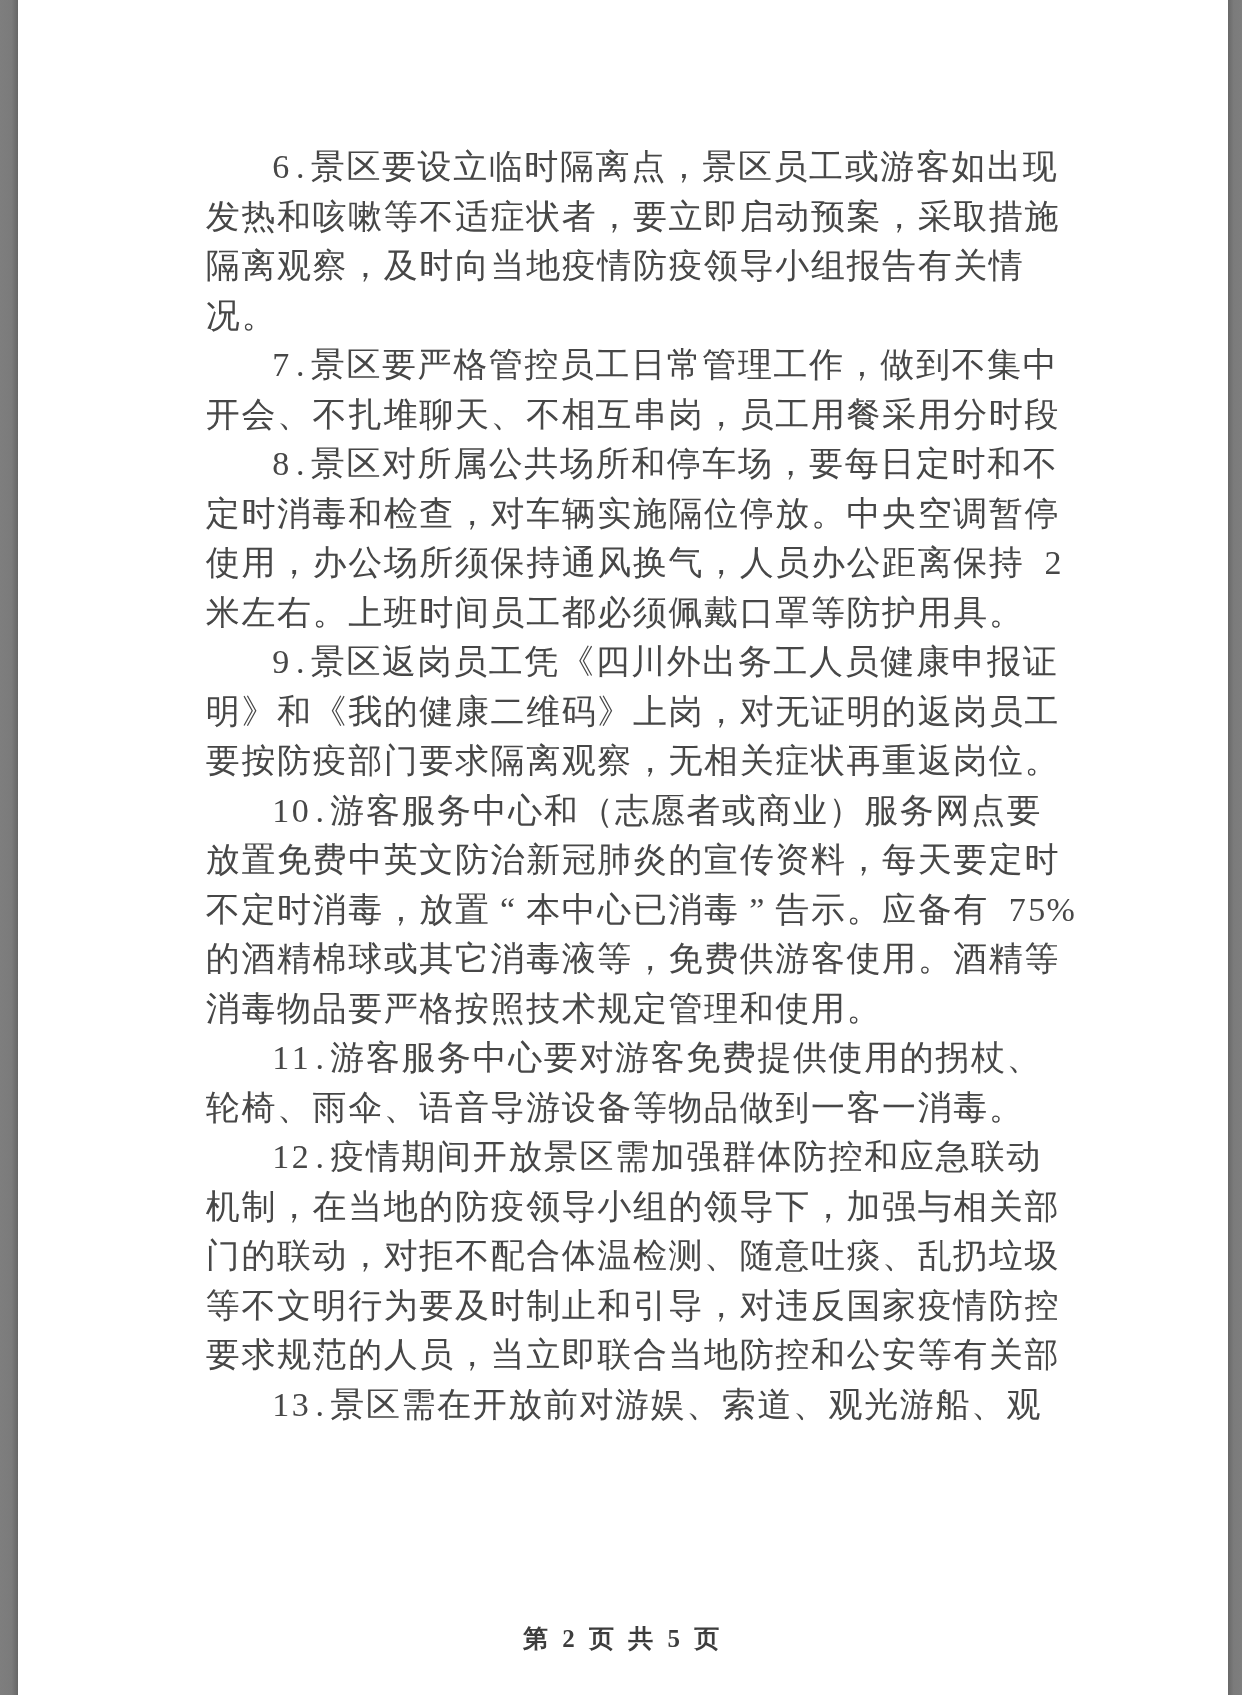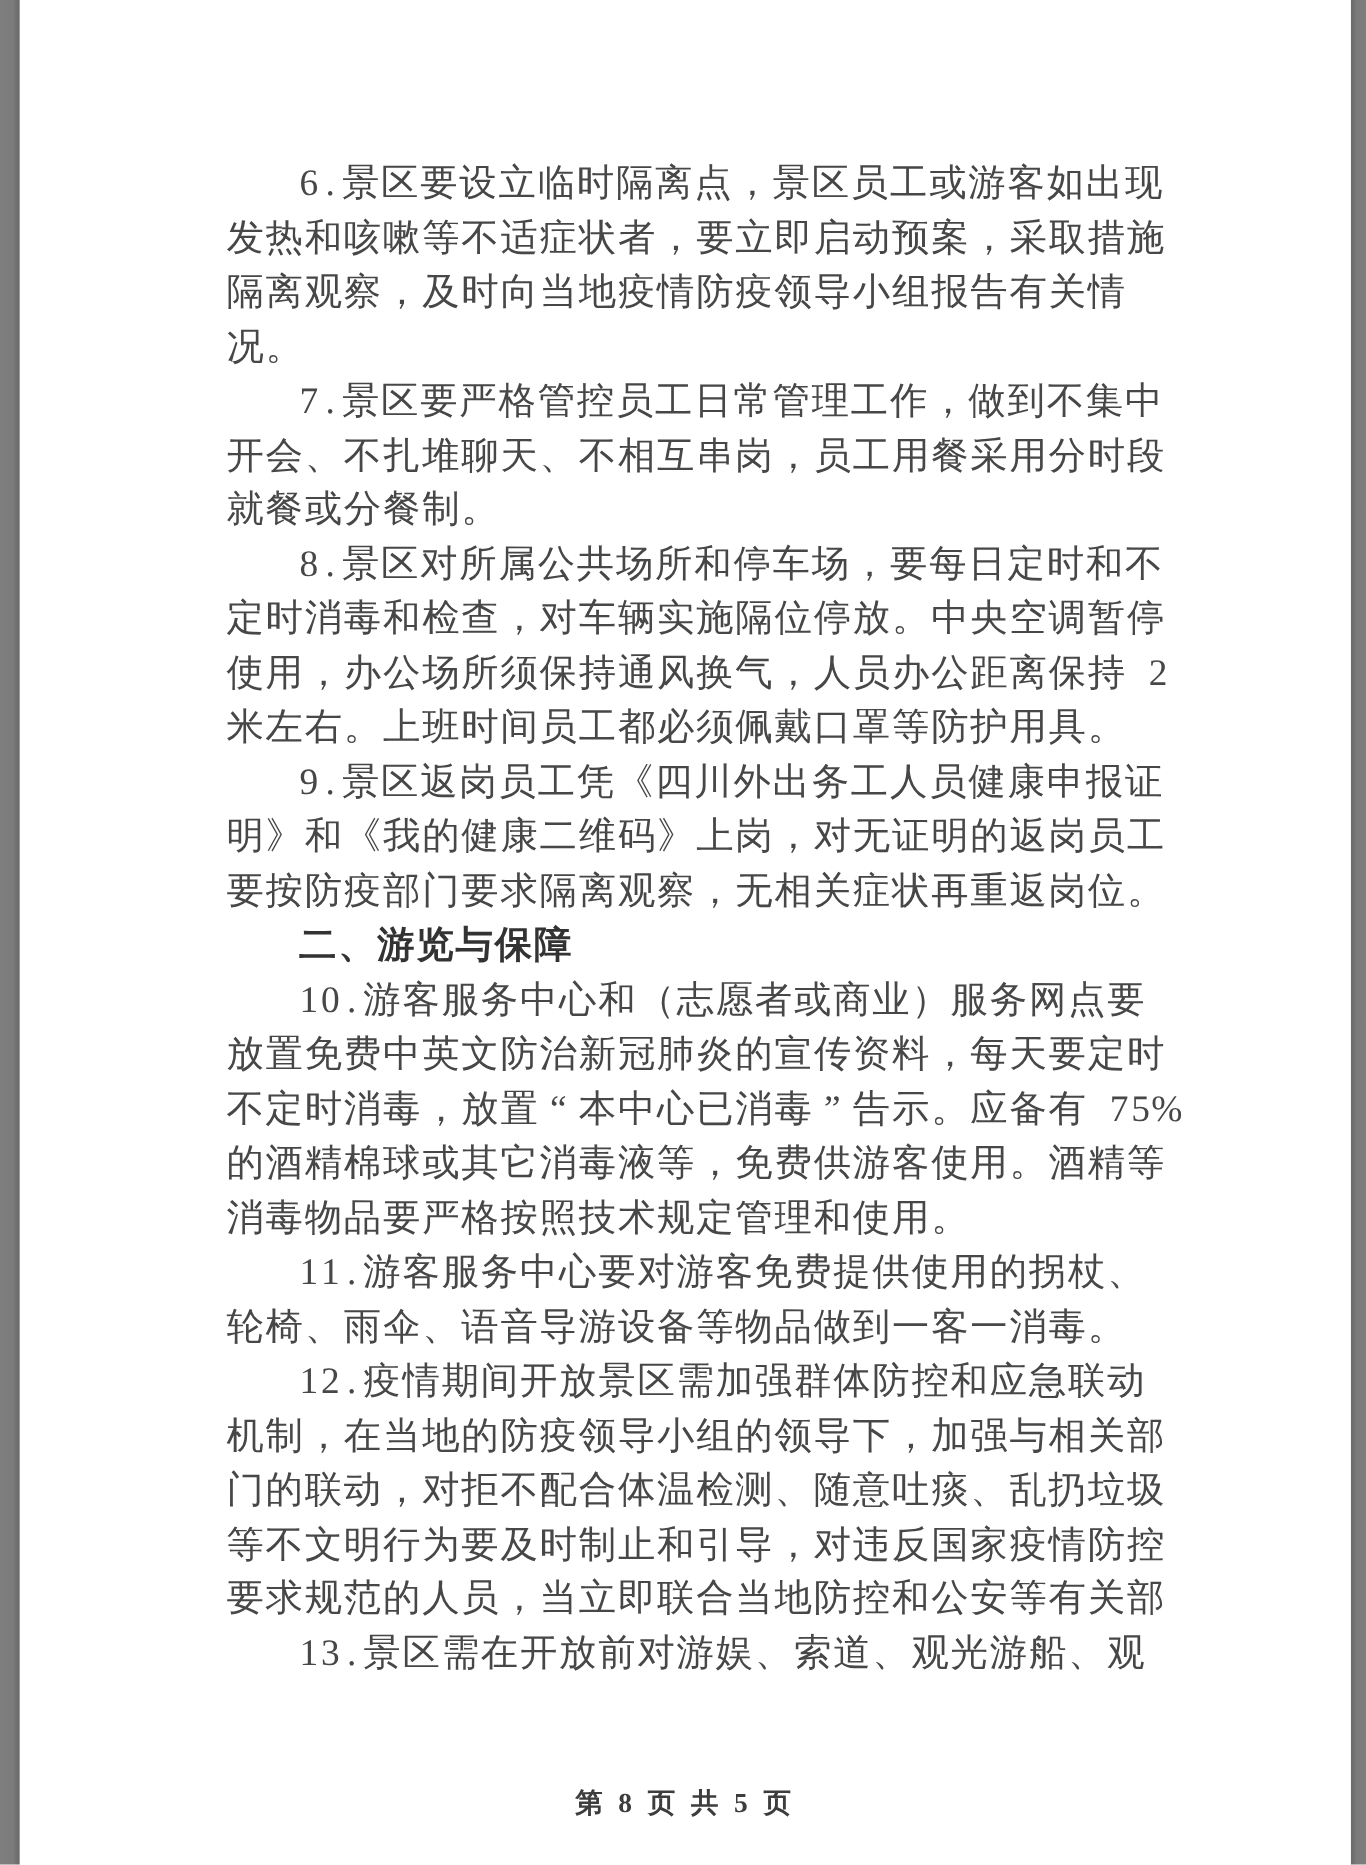--- a/index.html
+++ b/index.html
@@ -50,39 +50,37 @@
 <div class="screen">
   <div class="edge-strip left"></div>
   <div class="page" style="background: rgb(255, 255, 255);">
     <div class="text-block" id="lines">
         <div class="line indent" style="color: rgb(71, 71, 71);"><span class="ch n">6</span><span class="ch n">.</span><span class="ch w">景</span><span class="ch w">区</span><span class="ch w">要</span><span class="ch w">设</span><span class="ch w">立</span><span class="ch w">临</span><span class="ch w">时</span><span class="ch w">隔</span><span class="ch w">离</span><span class="ch w">点</span><span class="ch w">，</span><span class="ch w">景</span><span class="ch w">区</span><span class="ch w">员</span><span class="ch w">工</span><span class="ch w">或</span><span class="ch w">游</span><span class="ch w">客</span><span class="ch w">如</span><span class="ch w">出</span><span class="ch w">现</span></div>
         <div class="line" style="color: rgb(71, 71, 71);"><span class="ch w">发</span><span class="ch w">热</span><span class="ch w">和</span><span class="ch w">咳</span><span class="ch w">嗽</span><span class="ch w">等</span><span class="ch w">不</span><span class="ch w">适</span><span class="ch w">症</span><span class="ch w">状</span><span class="ch w">者</span><span class="ch w">，</span><span class="ch w">要</span><span class="ch w">立</span><span class="ch w">即</span><span class="ch w">启</span><span class="ch w">动</span><span class="ch w">预</span><span class="ch w">案</span><span class="ch w">，</span><span class="ch w">采</span><span class="ch w">取</span><span class="ch w">措</span><span class="ch w">施</span></div>
         <div class="line" style="color: rgb(71, 71, 71);"><span class="ch w">隔</span><span class="ch w">离</span><span class="ch w">观</span><span class="ch w">察</span><span class="ch w">，</span><span class="ch w">及</span><span class="ch w">时</span><span class="ch w">向</span><span class="ch w">当</span><span class="ch w">地</span><span class="ch w">疫</span><span class="ch w">情</span><span class="ch w">防</span><span class="ch w">疫</span><span class="ch w">领</span><span class="ch w">导</span><span class="ch w">小</span><span class="ch w">组</span><span class="ch w">报</span><span class="ch w">告</span><span class="ch w">有</span><span class="ch w">关</span><span class="ch w">情</span></div>
         <div class="line" style="color: rgb(71, 71, 71);"><span class="ch w">况</span><span class="ch w">。</span></div>
         <div class="line indent" style="color: rgb(71, 71, 71);"><span class="ch n">7</span><span class="ch n">.</span><span class="ch w">景</span><span class="ch w">区</span><span class="ch w">要</span><span class="ch w">严</span><span class="ch w">格</span><span class="ch w">管</span><span class="ch w">控</span><span class="ch w">员</span><span class="ch w">工</span><span class="ch w">日</span><span class="ch w">常</span><span class="ch w">管</span><span class="ch w">理</span><span class="ch w">工</span><span class="ch w">作</span><span class="ch w">，</span><span class="ch w">做</span><span class="ch w">到</span><span class="ch w">不</span><span class="ch w">集</span><span class="ch w">中</span></div>
         <div class="line" style="color: rgb(71, 71, 71);"><span class="ch w">开</span><span class="ch w">会</span><span class="ch w">、</span><span class="ch w">不</span><span class="ch w">扎</span><span class="ch w">堆</span><span class="ch w">聊</span><span class="ch w">天</span><span class="ch w">、</span><span class="ch w">不</span><span class="ch w">相</span><span class="ch w">互</span><span class="ch w">串</span><span class="ch w">岗</span><span class="ch w">，</span><span class="ch w">员</span><span class="ch w">工</span><span class="ch w">用</span><span class="ch w">餐</span><span class="ch w">采</span><span class="ch w">用</span><span class="ch w">分</span><span class="ch w">时</span><span class="ch w">段</span></div>
-        <div class="line" style="color: rgb(71, 71, 71);"><span class="ch w">就</span><span class="ch w">餐</span><span class="ch w">或</span><span class="ch w">分</span><span class="ch w">餐</span><span class="ch w">制</span><span class="ch w">。</span></div>
         <div class="line indent" style="color: rgb(71, 71, 71);"><span class="ch n">8</span><span class="ch n">.</span><span class="ch w">景</span><span class="ch w">区</span><span class="ch w">对</span><span class="ch w">所</span><span class="ch w">属</span><span class="ch w">公</span><span class="ch w">共</span><span class="ch w">场</span><span class="ch w">所</span><span class="ch w">和</span><span class="ch w">停</span><span class="ch w">车</span><span class="ch w">场</span><span class="ch w">，</span><span class="ch w">要</span><span class="ch w">每</span><span class="ch w">日</span><span class="ch w">定</span><span class="ch w">时</span><span class="ch w">和</span><span class="ch w">不</span></div>
         <div class="line" style="color: rgb(71, 71, 71);"><span class="ch w">定</span><span class="ch w">时</span><span class="ch w">消</span><span class="ch w">毒</span><span class="ch w">和</span><span class="ch w">检</span><span class="ch w">查</span><span class="ch w">，</span><span class="ch w">对</span><span class="ch w">车</span><span class="ch w">辆</span><span class="ch w">实</span><span class="ch w">施</span><span class="ch w">隔</span><span class="ch w">位</span><span class="ch w">停</span><span class="ch w">放</span><span class="ch w">。</span><span class="ch w">中</span><span class="ch w">央</span><span class="ch w">空</span><span class="ch w">调</span><span class="ch w">暂</span><span class="ch w">停</span></div>
         <div class="line" style="color: rgb(71, 71, 71);"><span class="ch w">使</span><span class="ch w">用</span><span class="ch w">，</span><span class="ch w">办</span><span class="ch w">公</span><span class="ch w">场</span><span class="ch w">所</span><span class="ch w">须</span><span class="ch w">保</span><span class="ch w">持</span><span class="ch w">通</span><span class="ch w">风</span><span class="ch w">换</span><span class="ch w">气</span><span class="ch w">，</span><span class="ch w">人</span><span class="ch w">员</span><span class="ch w">办</span><span class="ch w">公</span><span class="ch w">距</span><span class="ch w">离</span><span class="ch w">保</span><span class="ch w">持</span><span class="ch n">&nbsp;</span><span class="ch n">2</span></div>
         <div class="line" style="color: rgb(71, 71, 71);"><span class="ch w">米</span><span class="ch w">左</span><span class="ch w">右</span><span class="ch w">。</span><span class="ch w">上</span><span class="ch w">班</span><span class="ch w">时</span><span class="ch w">间</span><span class="ch w">员</span><span class="ch w">工</span><span class="ch w">都</span><span class="ch w">必</span><span class="ch w">须</span><span class="ch w">佩</span><span class="ch w">戴</span><span class="ch w">口</span><span class="ch w">罩</span><span class="ch w">等</span><span class="ch w">防</span><span class="ch w">护</span><span class="ch w">用</span><span class="ch w">具</span><span class="ch w">。</span></div>
         <div class="line indent" style="color: rgb(71, 71, 71);"><span class="ch n">9</span><span class="ch n">.</span><span class="ch w">景</span><span class="ch w">区</span><span class="ch w">返</span><span class="ch w">岗</span><span class="ch w">员</span><span class="ch w">工</span><span class="ch w">凭</span><span class="ch w">《</span><span class="ch w">四</span><span class="ch w">川</span><span class="ch w">外</span><span class="ch w">出</span><span class="ch w">务</span><span class="ch w">工</span><span class="ch w">人</span><span class="ch w">员</span><span class="ch w">健</span><span class="ch w">康</span><span class="ch w">申</span><span class="ch w">报</span><span class="ch w">证</span></div>
         <div class="line" style="color: rgb(71, 71, 71);"><span class="ch w">明</span><span class="ch w">》</span><span class="ch w">和</span><span class="ch w">《</span><span class="ch w">我</span><span class="ch w">的</span><span class="ch w">健</span><span class="ch w">康</span><span class="ch w">二</span><span class="ch w">维</span><span class="ch w">码</span><span class="ch w">》</span><span class="ch w">上</span><span class="ch w">岗</span><span class="ch w">，</span><span class="ch w">对</span><span class="ch w">无</span><span class="ch w">证</span><span class="ch w">明</span><span class="ch w">的</span><span class="ch w">返</span><span class="ch w">岗</span><span class="ch w">员</span><span class="ch w">工</span></div>
         <div class="line" style="color: rgb(71, 71, 71);"><span class="ch w">要</span><span class="ch w">按</span><span class="ch w">防</span><span class="ch w">疫</span><span class="ch w">部</span><span class="ch w">门</span><span class="ch w">要</span><span class="ch w">求</span><span class="ch w">隔</span><span class="ch w">离</span><span class="ch w">观</span><span class="ch w">察</span><span class="ch w">，</span><span class="ch w">无</span><span class="ch w">相</span><span class="ch w">关</span><span class="ch w">症</span><span class="ch w">状</span><span class="ch w">再</span><span class="ch w">重</span><span class="ch w">返</span><span class="ch w">岗</span><span class="ch w">位</span><span class="ch w">。</span></div>
-        <div class="line indent bold"><span class="ch w">二</span><span class="ch w">、</span><span class="ch w">游</span><span class="ch w">览</span><span class="ch w">与</span><span class="ch w">保</span><span class="ch w">障</span></div>
         <div class="line indent" style="color: rgb(71, 71, 71);"><span class="ch n">1</span><span class="ch n">0</span><span class="ch n">.</span><span class="ch w">游</span><span class="ch w">客</span><span class="ch w">服</span><span class="ch w">务</span><span class="ch w">中</span><span class="ch w">心</span><span class="ch w">和</span><span class="ch w">（</span><span class="ch w">志</span><span class="ch w">愿</span><span class="ch w">者</span><span class="ch w">或</span><span class="ch w">商</span><span class="ch w">业</span><span class="ch w">）</span><span class="ch w">服</span><span class="ch w">务</span><span class="ch w">网</span><span class="ch w">点</span><span class="ch w">要</span></div>
         <div class="line" style="color: rgb(71, 71, 71);"><span class="ch w">放</span><span class="ch w">置</span><span class="ch w">免</span><span class="ch w">费</span><span class="ch w">中</span><span class="ch w">英</span><span class="ch w">文</span><span class="ch w">防</span><span class="ch w">治</span><span class="ch w">新</span><span class="ch w">冠</span><span class="ch w">肺</span><span class="ch w">炎</span><span class="ch w">的</span><span class="ch w">宣</span><span class="ch w">传</span><span class="ch w">资</span><span class="ch w">料</span><span class="ch w">，</span><span class="ch w">每</span><span class="ch w">天</span><span class="ch w">要</span><span class="ch w">定</span><span class="ch w">时</span></div>
         <div class="line" style="color: rgb(71, 71, 71);"><span class="ch w">不</span><span class="ch w">定</span><span class="ch w">时</span><span class="ch w">消</span><span class="ch w">毒</span><span class="ch w">，</span><span class="ch w">放</span><span class="ch w">置</span><span class="ch w">“</span><span class="ch w">本</span><span class="ch w">中</span><span class="ch w">心</span><span class="ch w">已</span><span class="ch w">消</span><span class="ch w">毒</span><span class="ch w">”</span><span class="ch w">告</span><span class="ch w">示</span><span class="ch w">。</span><span class="ch w">应</span><span class="ch w">备</span><span class="ch w">有</span><span class="ch n">&nbsp;</span><span class="ch n">7</span><span class="ch n">5</span><span class="ch n">%</span></div>
         <div class="line" style="color: rgb(71, 71, 71);"><span class="ch w">的</span><span class="ch w">酒</span><span class="ch w">精</span><span class="ch w">棉</span><span class="ch w">球</span><span class="ch w">或</span><span class="ch w">其</span><span class="ch w">它</span><span class="ch w">消</span><span class="ch w">毒</span><span class="ch w">液</span><span class="ch w">等</span><span class="ch w">，</span><span class="ch w">免</span><span class="ch w">费</span><span class="ch w">供</span><span class="ch w">游</span><span class="ch w">客</span><span class="ch w">使</span><span class="ch w">用</span><span class="ch w">。</span><span class="ch w">酒</span><span class="ch w">精</span><span class="ch w">等</span></div>
         <div class="line" style="color: rgb(71, 71, 71);"><span class="ch w">消</span><span class="ch w">毒</span><span class="ch w">物</span><span class="ch w">品</span><span class="ch w">要</span><span class="ch w">严</span><span class="ch w">格</span><span class="ch w">按</span><span class="ch w">照</span><span class="ch w">技</span><span class="ch w">术</span><span class="ch w">规</span><span class="ch w">定</span><span class="ch w">管</span><span class="ch w">理</span><span class="ch w">和</span><span class="ch w">使</span><span class="ch w">用</span><span class="ch w">。</span></div>
         <div class="line indent" style="color: rgb(71, 71, 71);"><span class="ch n">1</span><span class="ch n">1</span><span class="ch n">.</span><span class="ch w">游</span><span class="ch w">客</span><span class="ch w">服</span><span class="ch w">务</span><span class="ch w">中</span><span class="ch w">心</span><span class="ch w">要</span><span class="ch w">对</span><span class="ch w">游</span><span class="ch w">客</span><span class="ch w">免</span><span class="ch w">费</span><span class="ch w">提</span><span class="ch w">供</span><span class="ch w">使</span><span class="ch w">用</span><span class="ch w">的</span><span class="ch w">拐</span><span class="ch w">杖</span><span class="ch w">、</span></div>
         <div class="line" style="color: rgb(71, 71, 71);"><span class="ch w">轮</span><span class="ch w">椅</span><span class="ch w">、</span><span class="ch w">雨</span><span class="ch w">伞</span><span class="ch w">、</span><span class="ch w">语</span><span class="ch w">音</span><span class="ch w">导</span><span class="ch w">游</span><span class="ch w">设</span><span class="ch w">备</span><span class="ch w">等</span><span class="ch w">物</span><span class="ch w">品</span><span class="ch w">做</span><span class="ch w">到</span><span class="ch w">一</span><span class="ch w">客</span><span class="ch w">一</span><span class="ch w">消</span><span class="ch w">毒</span><span class="ch w">。</span></div>
         <div class="line indent" style="color: rgb(71, 71, 71);"><span class="ch n">1</span><span class="ch n">2</span><span class="ch n">.</span><span class="ch w">疫</span><span class="ch w">情</span><span class="ch w">期</span><span class="ch w">间</span><span class="ch w">开</span><span class="ch w">放</span><span class="ch w">景</span><span class="ch w">区</span><span class="ch w">需</span><span class="ch w">加</span><span class="ch w">强</span><span class="ch w">群</span><span class="ch w">体</span><span class="ch w">防</span><span class="ch w">控</span><span class="ch w">和</span><span class="ch w">应</span><span class="ch w">急</span><span class="ch w">联</span><span class="ch w">动</span></div>
         <div class="line" style="color: rgb(71, 71, 71);"><span class="ch w">机</span><span class="ch w">制</span><span class="ch w">，</span><span class="ch w">在</span><span class="ch w">当</span><span class="ch w">地</span><span class="ch w">的</span><span class="ch w">防</span><span class="ch w">疫</span><span class="ch w">领</span><span class="ch w">导</span><span class="ch w">小</span><span class="ch w">组</span><span class="ch w">的</span><span class="ch w">领</span><span class="ch w">导</span><span class="ch w">下</span><span class="ch w">，</span><span class="ch w">加</span><span class="ch w">强</span><span class="ch w">与</span><span class="ch w">相</span><span class="ch w">关</span><span class="ch w">部</span></div>
         <div class="line" style="color: rgb(71, 71, 71);"><span class="ch w">门</span><span class="ch w">的</span><span class="ch w">联</span><span class="ch w">动</span><span class="ch w">，</span><span class="ch w">对</span><span class="ch w">拒</span><span class="ch w">不</span><span class="ch w">配</span><span class="ch w">合</span><span class="ch w">体</span><span class="ch w">温</span><span class="ch w">检</span><span class="ch w">测</span><span class="ch w">、</span><span class="ch w">随</span><span class="ch w">意</span><span class="ch w">吐</span><span class="ch w">痰</span><span class="ch w">、</span><span class="ch w">乱</span><span class="ch w">扔</span><span class="ch w">垃</span><span class="ch w">圾</span></div>
         <div class="line" style="color: rgb(71, 71, 71);"><span class="ch w">等</span><span class="ch w">不</span><span class="ch w">文</span><span class="ch w">明</span><span class="ch w">行</span><span class="ch w">为</span><span class="ch w">要</span><span class="ch w">及</span><span class="ch w">时</span><span class="ch w">制</span><span class="ch w">止</span><span class="ch w">和</span><span class="ch w">引</span><span class="ch w">导</span><span class="ch w">，</span><span class="ch w">对</span><span class="ch w">违</span><span class="ch w">反</span><span class="ch w">国</span><span class="ch w">家</span><span class="ch w">疫</span><span class="ch w">情</span><span class="ch w">防</span><span class="ch w">控</span></div>
         <div class="line" style="color: rgb(71, 71, 71);"><span class="ch w">要</span><span class="ch w">求</span><span class="ch w">规</span><span class="ch w">范</span><span class="ch w">的</span><span class="ch w">人</span><span class="ch w">员</span><span class="ch w">，</span><span class="ch w">当</span><span class="ch w">立</span><span class="ch w">即</span><span class="ch w">联</span><span class="ch w">合</span><span class="ch w">当</span><span class="ch w">地</span><span class="ch w">防</span><span class="ch w">控</span><span class="ch w">和</span><span class="ch w">公</span><span class="ch w">安</span><span class="ch w">等</span><span class="ch w">有</span><span class="ch w">关</span><span class="ch w">部</span></div>
         <div class="line indent" style="color: rgb(71, 71, 71);"><span class="ch n">1</span><span class="ch n">3</span><span class="ch n">.</span><span class="ch w">景</span><span class="ch w">区</span><span class="ch w">需</span><span class="ch w">在</span><span class="ch w">开</span><span class="ch w">放</span><span class="ch w">前</span><span class="ch w">对</span><span class="ch w">游</span><span class="ch w">娱</span><span class="ch w">、</span><span class="ch w">索</span><span class="ch w">道</span><span class="ch w">、</span><span class="ch w">观</span><span class="ch w">光</span><span class="ch w">游</span><span class="ch w">船</span><span class="ch w">、</span><span class="ch w">观</span></div>
       </div>
-    <div class="footer">第 8 页 共 5 页</div>
+    <div class="footer">第 2 页 共 5 页</div>
   </div>
   <div class="edge-strip right"></div>
 </div>
 
 </body></html>

